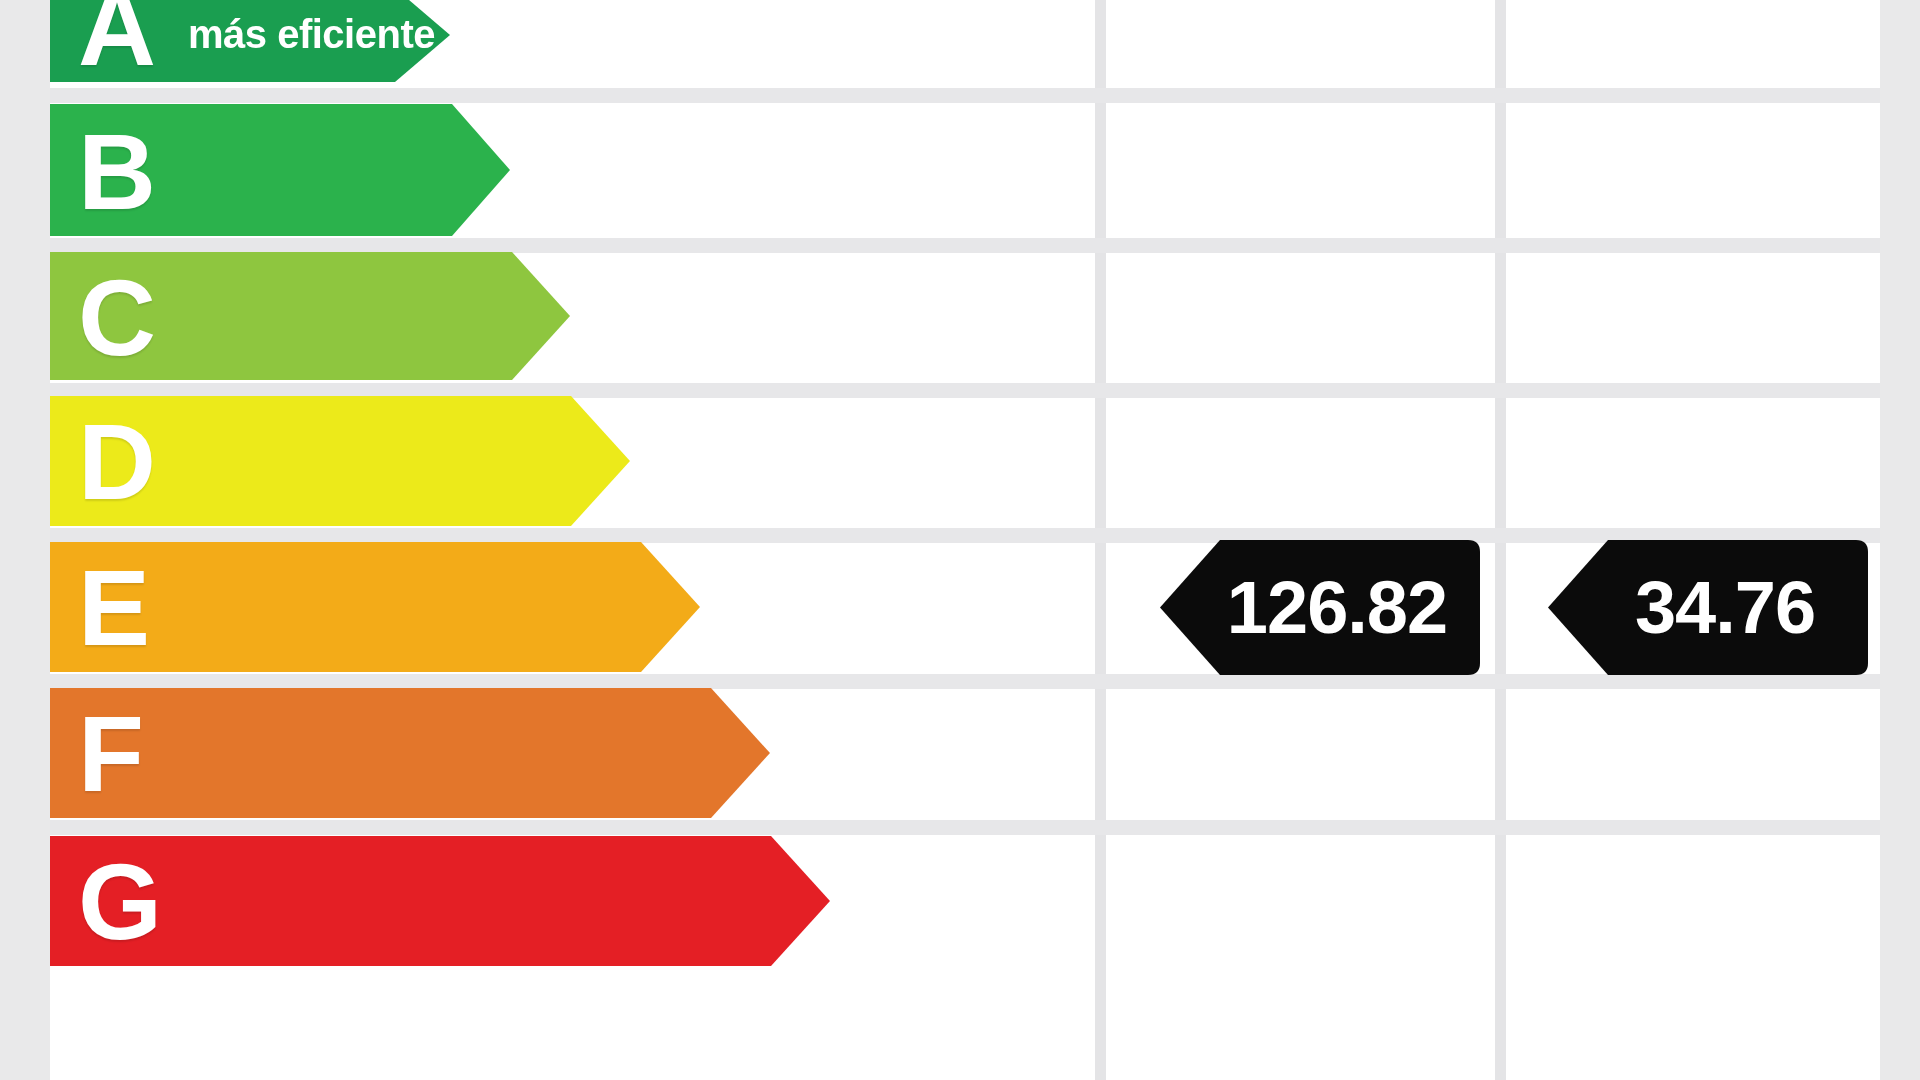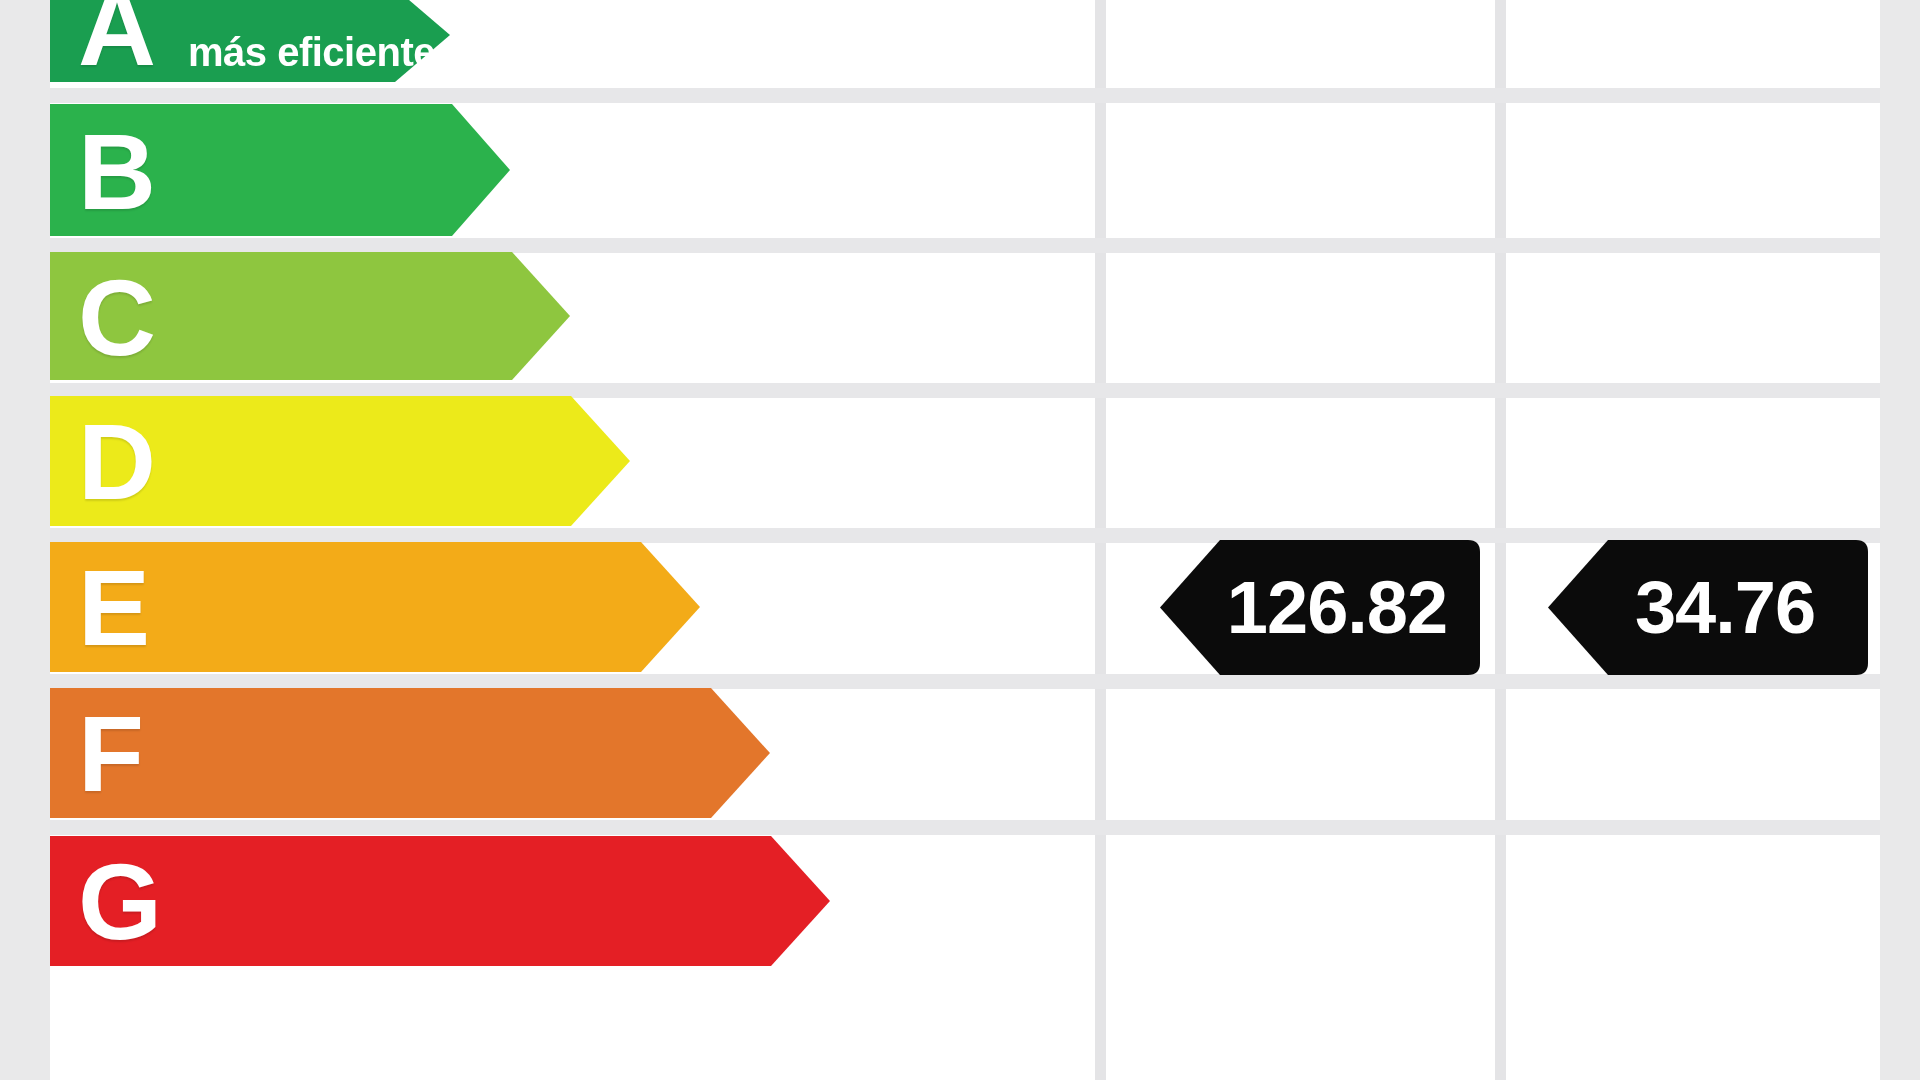--- a/index.html
+++ b/index.html
@@ -104,21 +104,21 @@
     <div class="hsep" style="left:50px;top:674px;width:1830px;"></div>
     <div class="hsep" style="left:50px;top:820px;width:1830px;"></div>
   </div>
 
   <div class="bar" style="top:-18px;">
     <svg width="400" height="106" viewBox="0 0 400 106">
       <path d="M0,6 L345,6 L400,53 L345,100 L0,100 Z" fill="#1a9e50"></path>
     </svg>
   </div>
   <div class="bar-letter" style="top:-26px;">A</div>
-  <div class="bar-note" style="left:188px;top:32px;">más eficiente</div>
+  <div class="bar-note" style="left:188px;top:14px;">más eficiente</div>
 
   <div class="bar" style="top:104px;">
     <svg width="460" height="132" viewBox="0 0 460 132">
       <path d="M0,0 L402,0 L460,66 L402,132 L0,132 Z" fill="#2bb24c"></path>
     </svg>
   </div>
   <div class="bar-letter" style="top:118px;">B</div>
 
   <div class="bar" style="top:252px;">
     <svg width="520" height="128" viewBox="0 0 520 128">

